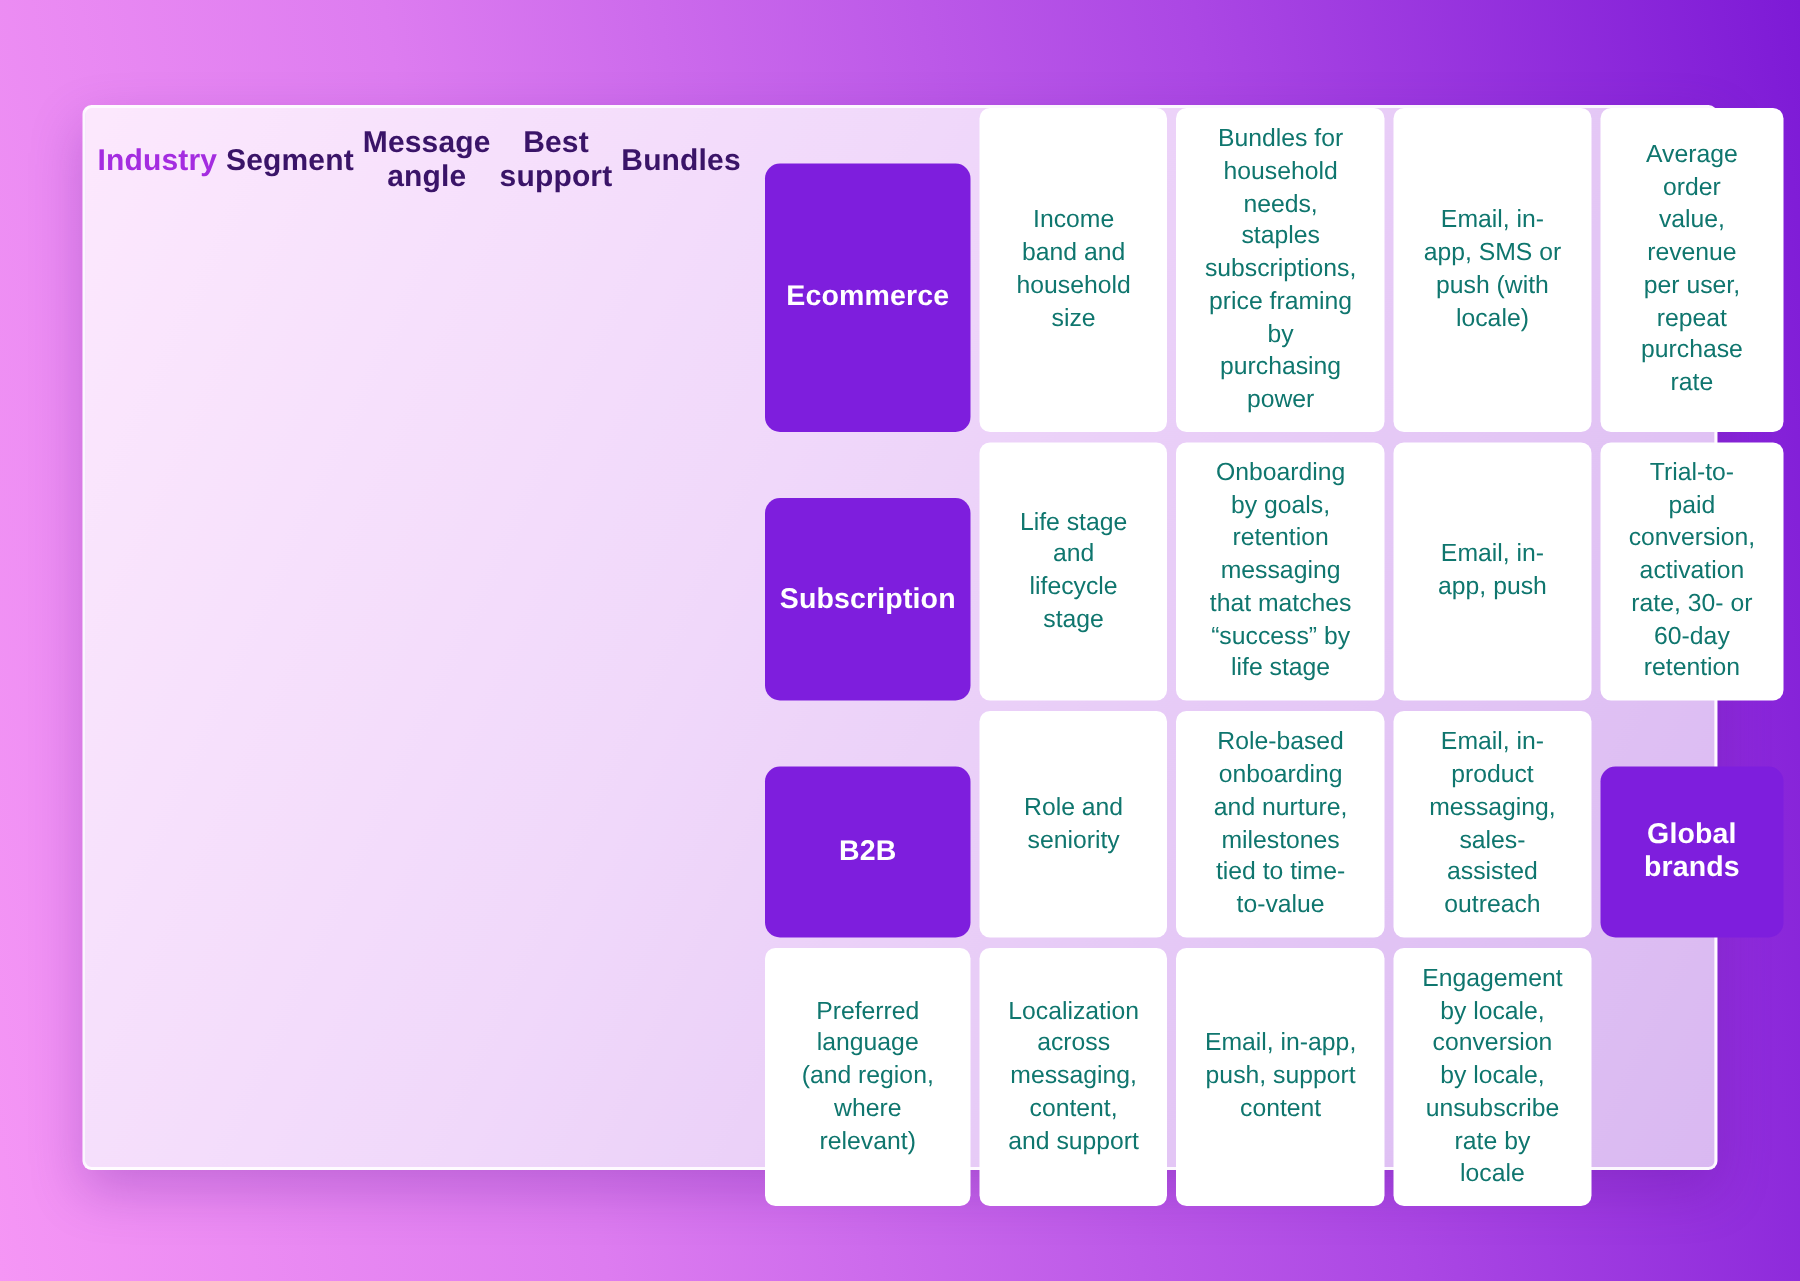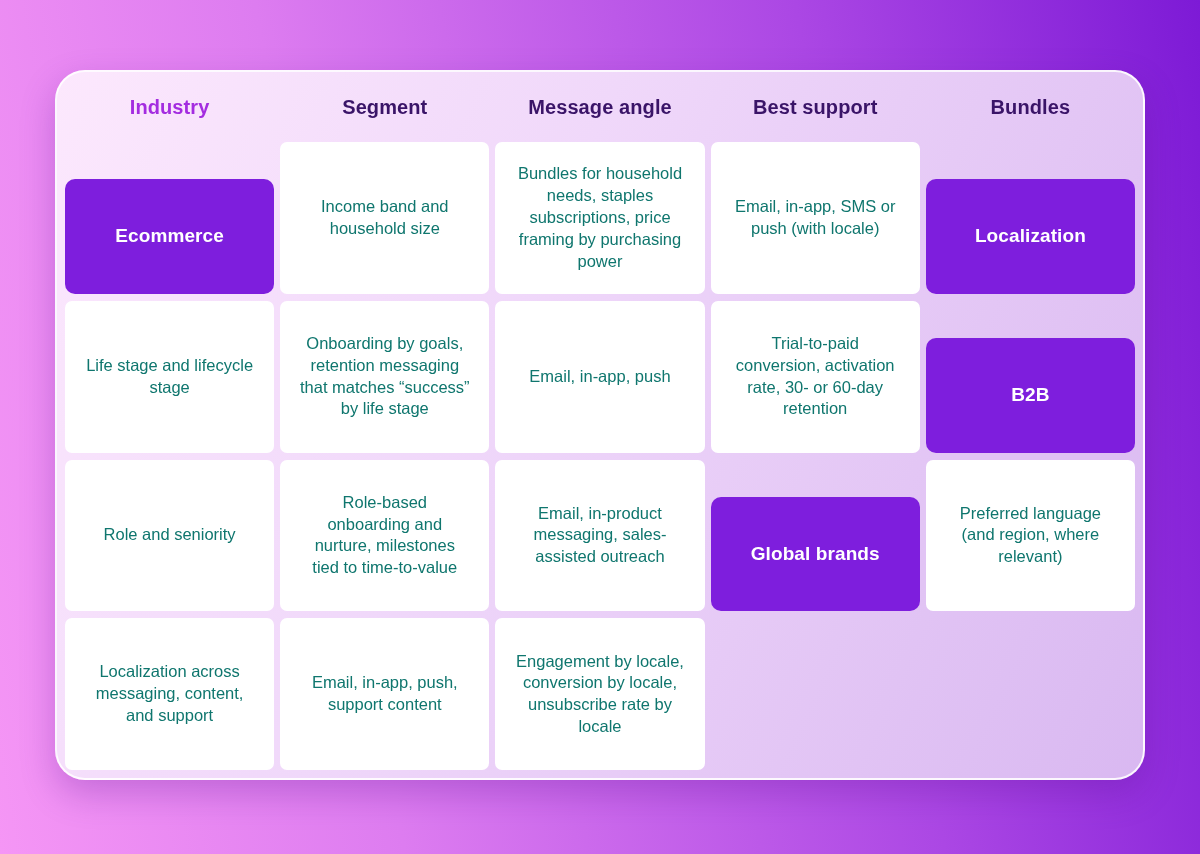--- a/index.html
+++ b/index.html
@@ -9,26 +9,26 @@
     background: linear-gradient(80deg, #f595f5 0%, #e182f1 25%, #c express 50%, #7d1ad6 100%);
     
     background: linear-gradient(80deg, #f596f5 0%, #dd7cf0 30%, #ab47e4 70%, #7d1ad6 100%);
     position: relative;
   }
 
   .card {
     position: absolute;
     left: 55px; top: 70px;
     width: 1090px; height: 710px;
-    border-radius: 30px;
+    border-radius: 6px;
     background: linear-gradient(115deg, #fce8fd 0%, #f0d8fa 40%, #d9b8f1 100%);
     border: 2px solid rgba(255,255,255,0.85);
     box-shadow: 0 14px 34px rgba(92, 17, 150, 0.28);
     display: flex;
-    flex-direction: column;
+    flex-direction: row;
   }
 
   .header-row {
     height: 70px;
     display: grid;
     grid-template-columns: repeat(5, 1fr);
     column-gap: 6px;
     padding: 0 8px;
     align-items: center;
   }
@@ -90,22 +90,23 @@
     <div class="header-cell">Best support</div>
     <div class="header-cell">Bundles</div>
   </div>
 
   <div class="body-grid">
 
     <div class="row-head">Ecommerce</div>
     <div class="cell">Income band and household size</div>
     <div class="cell">Bundles for household needs, staples subscriptions, price framing by purchasing power</div>
     <div class="cell">Email, in-app, SMS or push (with locale)</div>
+    <div class="cell">Average order value, revenue per user, repeat purchase rate</div>
 
-    <div class="row-head">Localization</div>
+    <div class="row-head">Subscription</div>
     <div class="cell">Life stage and lifecycle stage</div>
     <div class="cell">Onboarding by goals, retention messaging that matches “success” by life stage</div>
     <div class="cell">Email, in-app, push</div>
     <div class="cell">Trial-to-paid conversion, activation rate, 30- or 60-day retention</div>
 
     <div class="row-head">B2B</div>
     <div class="cell">Role and seniority</div>
     <div class="cell">Role-based onboarding and nurture, milestones tied to time-to-value</div>
     <div class="cell">Email, in-product messaging, sales-assisted outreach</div>
 

